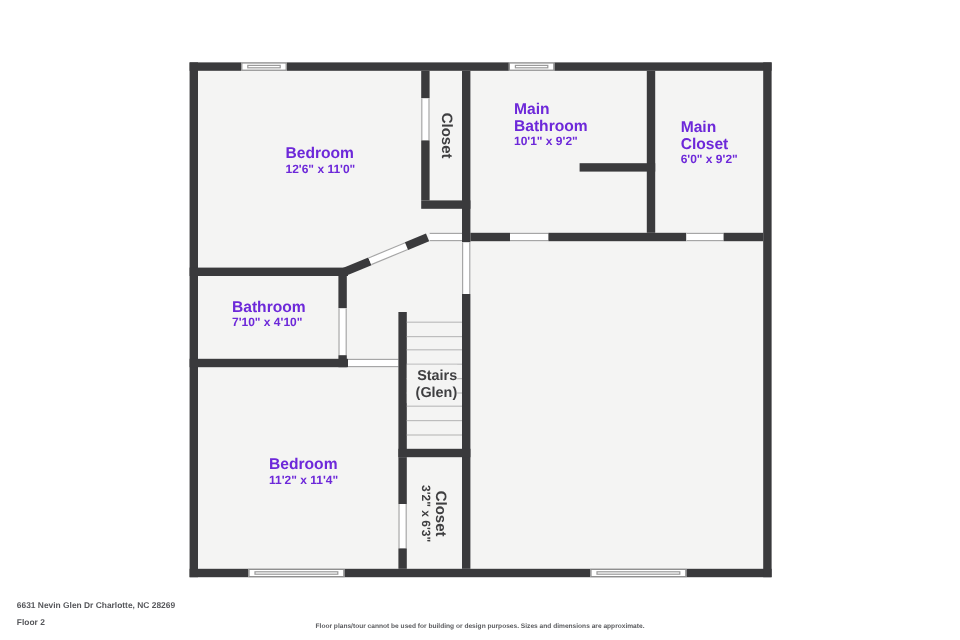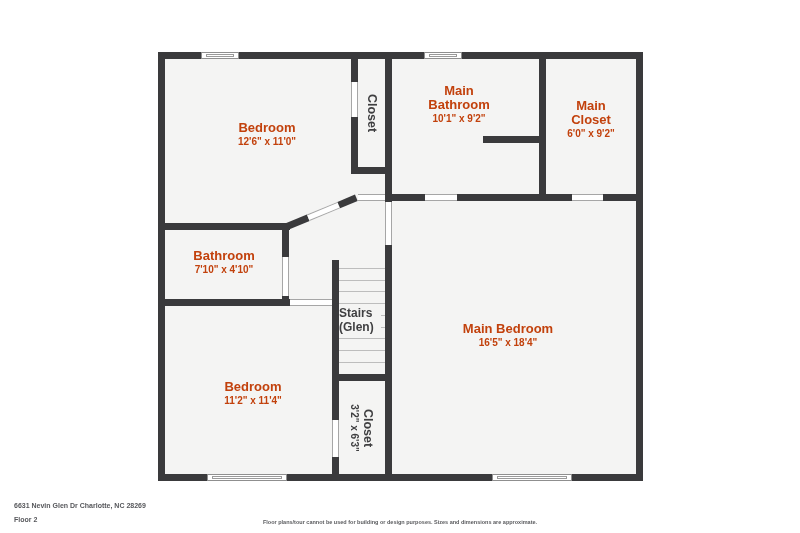--- a/index.html
+++ b/index.html
@@ -8,25 +8,25 @@
     font-family:"Liberation Sans", sans-serif;
   }
   .plan{position:absolute;left:158px;top:52px;width:485px;height:429px;background:#f4f4f3;}
   .wall{position:absolute;background:#3a3a3c;}
   .door-h{position:absolute;background:#ffffff;border-top:1px solid #a6a6a6;border-bottom:1px solid #a6a6a6;box-sizing:border-box;}
   .door-v{position:absolute;background:#ffffff;border-left:1px solid #a6a6a6;border-right:1px solid #a6a6a6;box-sizing:border-box;}
   .window{position:absolute;background:#ffffff;border:1px solid #8f8f8f;box-sizing:border-box;}
   .window::after{content:"";position:absolute;top:1px;bottom:1px;left:4px;right:4px;border:1px solid #9a9a9a;background:#fff;box-sizing:border-box;}
   .diag{position:absolute;left:129px;top:171px;width:75px;height:7px;transform:rotate(-22.45deg);transform-origin:0 50%;}
   .diag .seg{position:absolute;top:0;height:7px;}
-  .room-label{position:absolute;transform:translateX(-50%);text-align:center;color:#c2410c;white-space:nowrap;}
+  .room-label{position:absolute;transform:translateX(-50%);color:#6d28d9;white-space:nowrap;}
   .room-name{font-size:13px;font-weight:700;line-height:14px;}
   .room-dims{font-size:10px;font-weight:700;line-height:13px;}
   .rot-label{position:absolute;transform:translate(-50%,-50%) rotate(90deg);text-align:center;color:#3f3f41;white-space:nowrap;}
-  .stairs-label{position:absolute;left:181px;top:252px;width:42px;background:#f4f4f3;text-align:left;color:#3f3f41;padding:2px 0;}
+  .stairs-label{position:absolute;left:181px;top:252px;width:42px;background:#f4f4f3;text-align:right;color:#3f3f41;padding:2px 0;}
   .stairs-label div{font-size:12px;font-weight:700;line-height:14px;}
   .step{position:absolute;left:181px;width:46px;height:1px;background:#bdbdbd;}
   .footer-address{position:absolute;left:14px;top:502px;font-size:7px;font-weight:700;color:#56575b;}
   .footer-floor{position:absolute;left:14px;top:516px;font-size:7px;font-weight:700;color:#56575b;}
   .footer-disclaimer{position:absolute;left:400px;top:519px;transform:translateX(-50%);font-size:5.5px;font-weight:600;color:#5a5b5e;white-space:nowrap;}
 </style>
 </head>
 <body>
 
 <div class="screenshot">
@@ -113,24 +113,20 @@
       <div class="room-name">Main</div>
       <div class="room-name">Closet</div>
       <div class="room-dims">6'0" x 9'2"</div>
     </div>
 
     <div class="room-label" style="left:66px;top:197px;">
       <div class="room-name">Bathroom</div>
       <div class="room-dims">7'10" x 4'10"</div>
     </div>
 
-    <div class="room-label" style="left:350px;top:270px;">
-      <div class="room-name">Main Bedroom</div>
-      <div class="room-dims">16'5" x 18'4"</div>
-    </div>
 
     <div class="room-label" style="left:95px;top:328px;">
       <div class="room-name">Bedroom</div>
       <div class="room-dims">11'2" x 11'4"</div>
     </div>
 
     <div class="rot-label" style="left:214px;top:61px;">
       <div class="room-name" style="font-size:12.5px;">Closet</div>
     </div>
 

